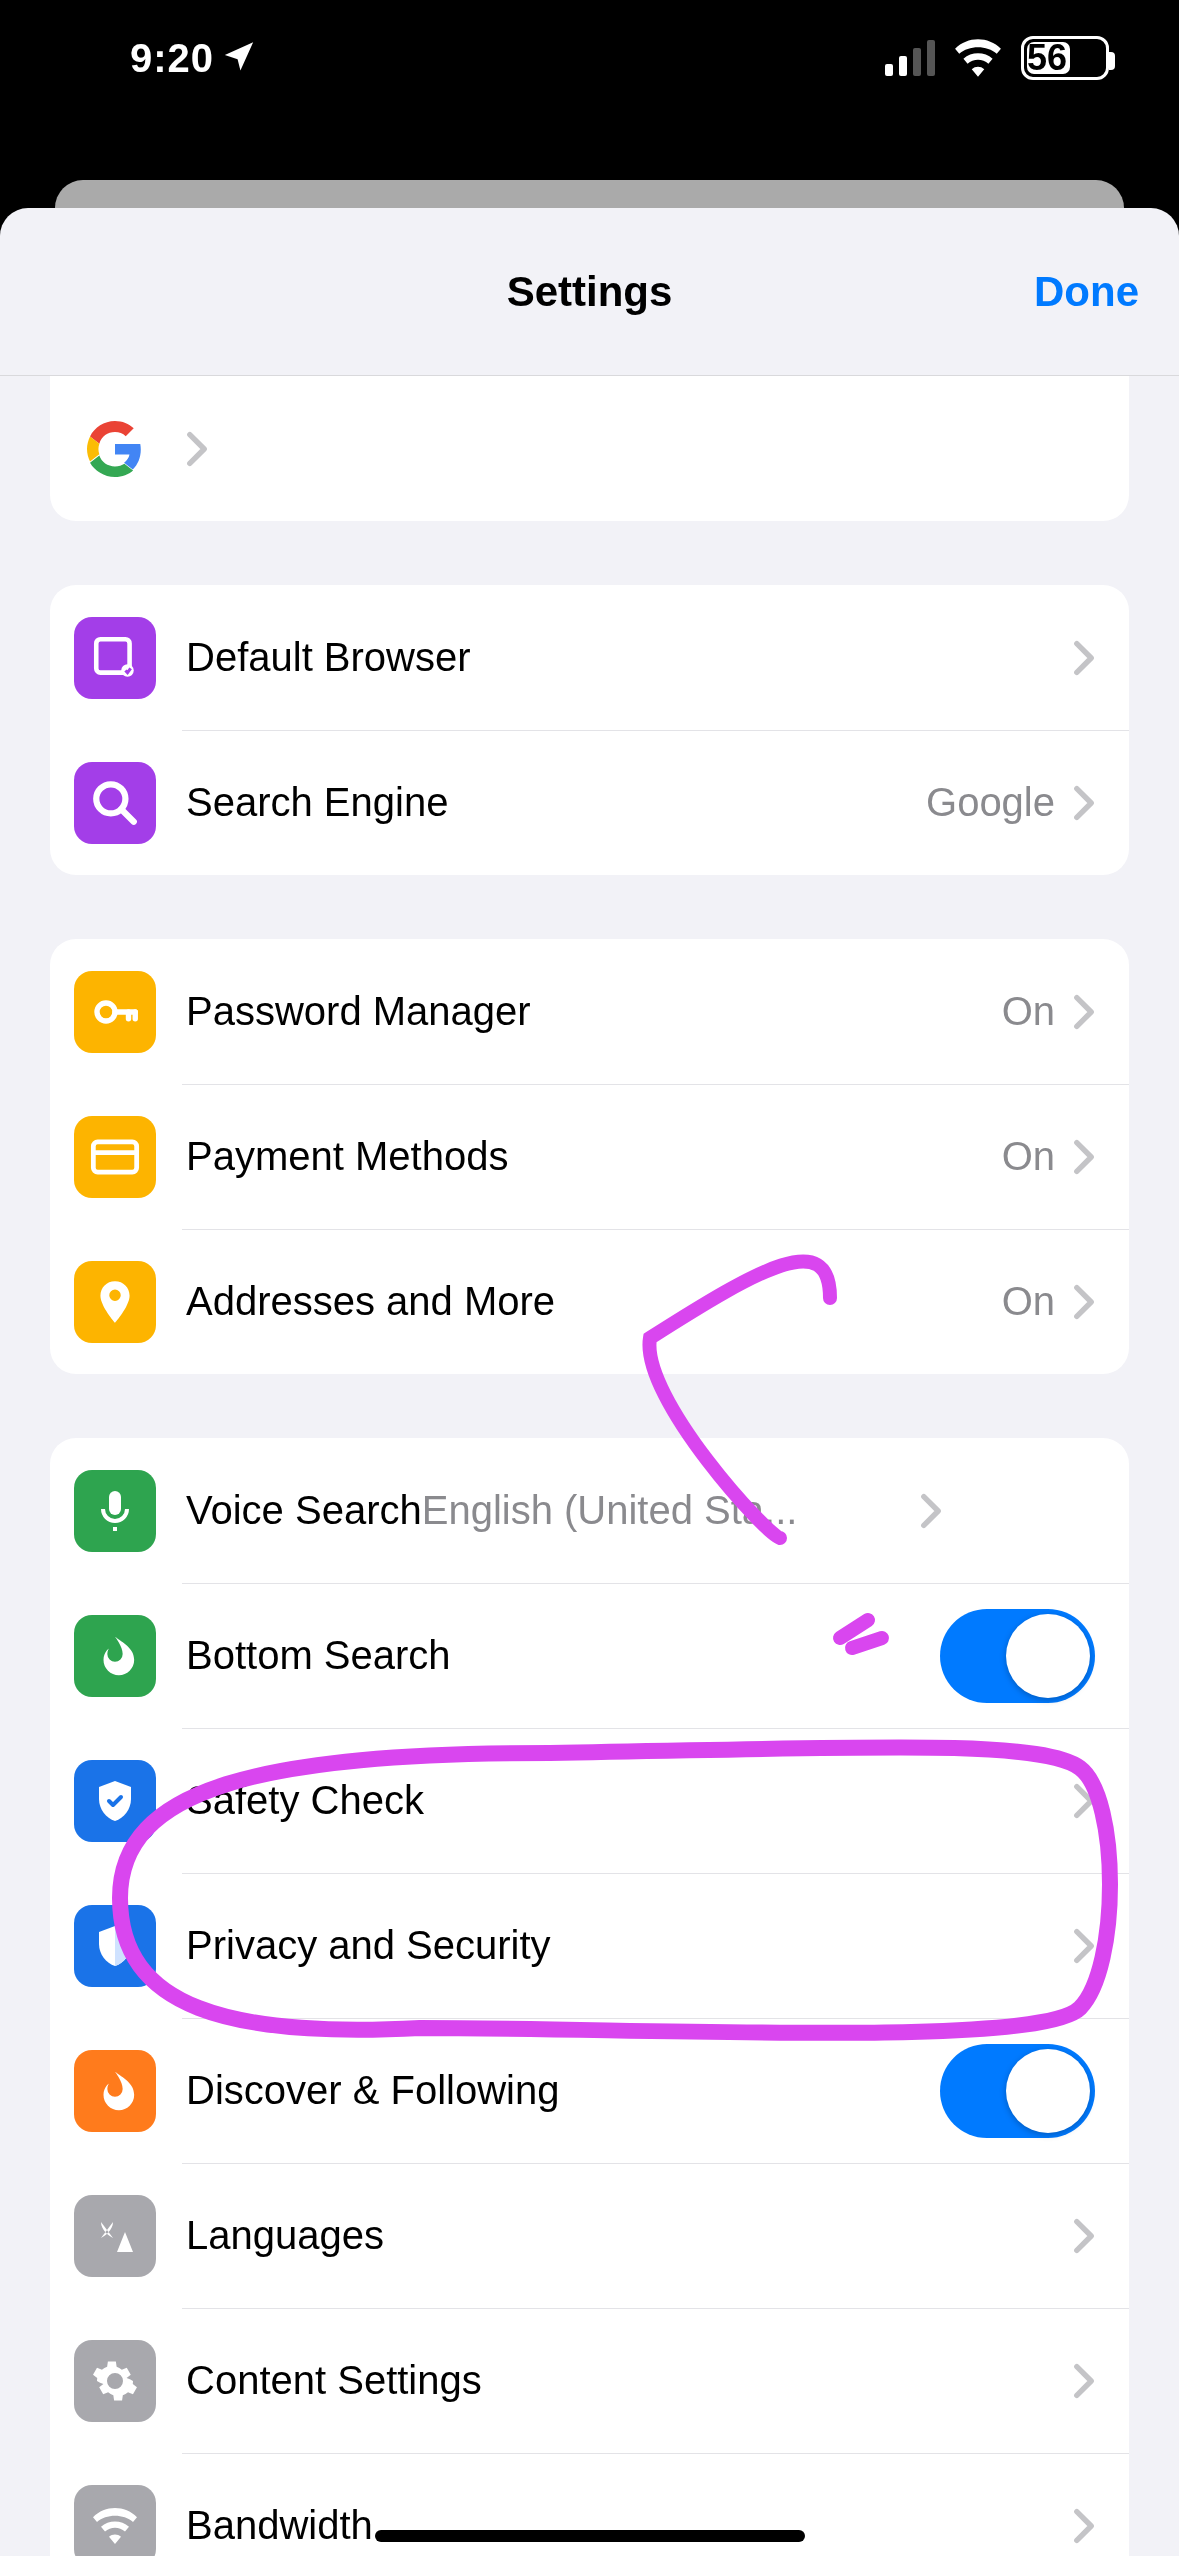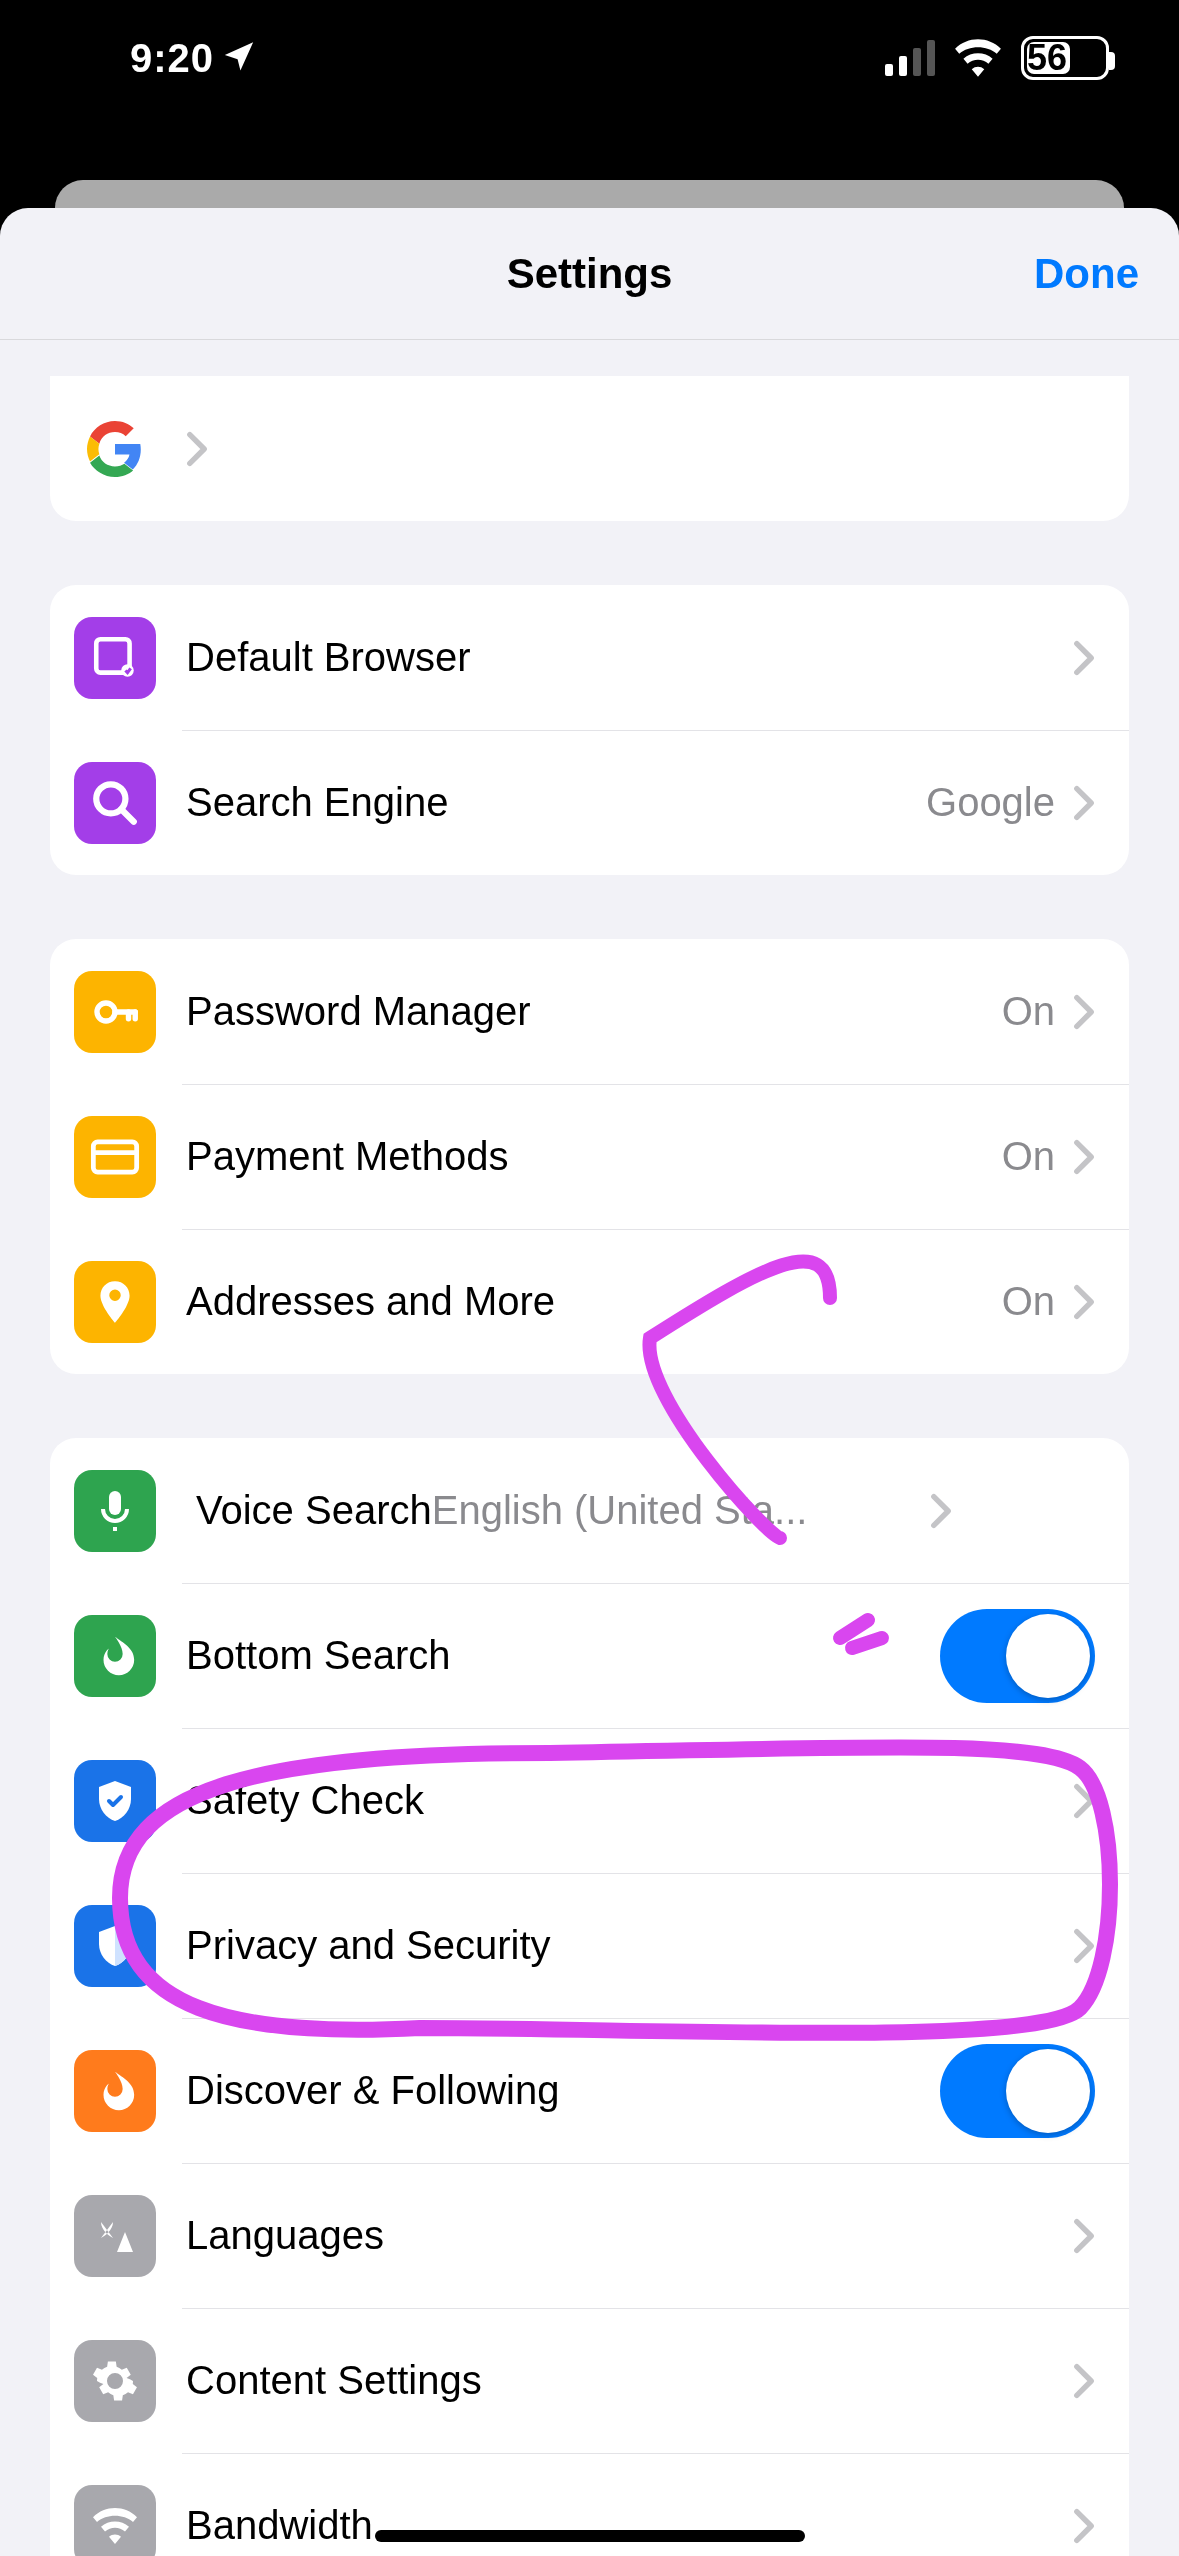--- a/index.html
+++ b/index.html
@@ -13,21 +13,21 @@
   .batt-outer { width:88px; height:44px; border:3px solid #fff; border-radius:12px; display:flex; align-items:center; padding:3px; position:relative;}
   .batt-fill { background:#fff; height:100%; border-radius:7px;}
   .batt-tip { position:absolute; right:-9px; top:13px; width:6px; height:18px; background:#fff; border-radius:0 4px 4px 0;}
   .batt-text { position:absolute; width:100%; color:#000; font-size:36px; font-weight:700; line-height:38px;}
 
   
   .peek { position:absolute; top:180px; left:55px; right:55px; height:40px; background:#aaa; border-radius:28px 28px 0 0; }
 
   .sheet { position:absolute; top:208px; left:0; right:0; bottom:0; background:#f2f2f7; border-radius:28px 28px 0 0; overflow:hidden; }
 
-  .nav { height:132px; display:flex; align-items:center; justify-content:center; position:relative; border-bottom:1px solid #d9d9dc;}
+  .nav { height:168px; display:flex; align-items:center; justify-content:center; position:relative; border-bottom:1px solid #d9d9dc;}
   .nav-title { font-size:42px; font-weight:700; color:#000; }
   .nav-done { position:absolute; right:40px; font-size:42px; font-weight:600; color:#007aff; }
 
   .content { position:absolute; top:168px; left:0; right:0; bottom:0; overflow:hidden;}
 
   .group { background:#fff; margin:48px 50px 0 50px; border-radius:26px; overflow:hidden;}
   .group.first { margin-top:0; border-top-left-radius:0; border-top-right-radius:0;}
 
   .row { display:flex; align-items:center; height:145px; padding:0 34px 0 24px; position:relative;}
   .row + .row::before { content:""; position:absolute; top:0; left:132px; right:0; height:1px; background:#e3e3e7;}
@@ -203,21 +203,21 @@
     </div>
 
     <div class="group" style="margin-top:64px;">
       <div class="row">
         <div class="icon-box bg-green">
           <svg width="48" height="48" viewBox="0 0 24 24" fill="#fff">
               <path d="M12 14a3 3 0 0 0 3-3V5a3 3 0 0 0-6 0v6a3 3 0 0 0 3 3z"></path>
               <path d="M19 11a7 7 0 0 1-14 0h2a5 5 0 0 0 10 0h2zM11 20h2v2h-2z"></path>
             </svg>
         </div>
-        <div class="label" style="flex:0 0 auto;margin-left:10px;">Voice Search</div>
+        <div class="label" style="flex:0 0 auto;">Voice Search</div>
         <div class="value" style="flex:1; margin-left:0;">English (United Sta...</div>
         <span class="chev">
             <svg width="22" height="36" viewBox="0 0 12 20" fill="none">
               <path d="M2 2l8 8-8 8" stroke="#c4c4c7" stroke-width="3" stroke-linecap="round" stroke-linejoin="round"></path>
             </svg>
           </span>
       </div>
       <div class="row">
         <div class="icon-box bg-green">
           <svg width="46" height="46" viewBox="0 0 24 24" fill="#fff">

